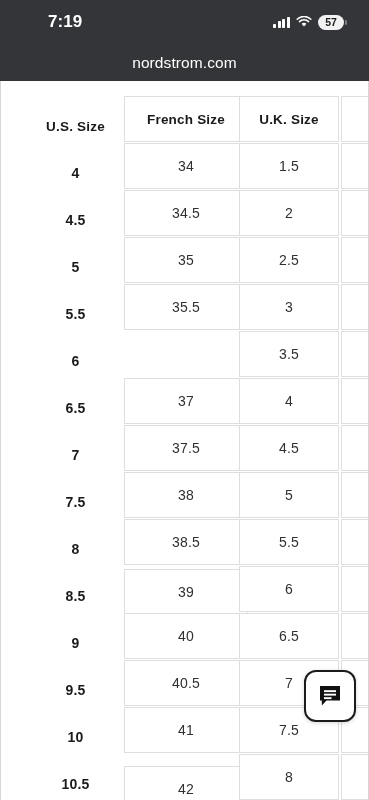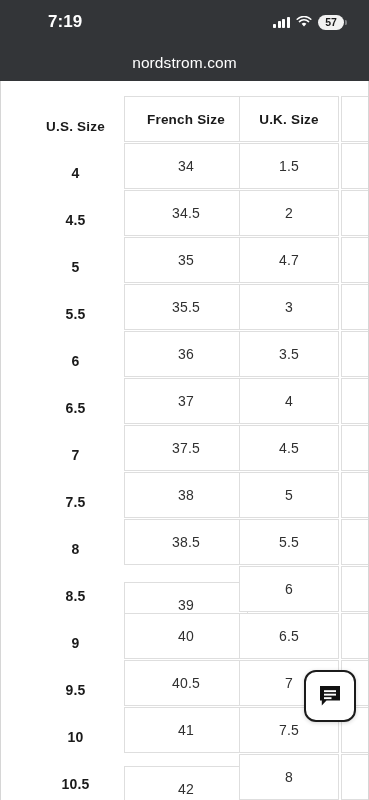--- a/index.html
+++ b/index.html
@@ -202,32 +202,31 @@
       </div>
       <div class="row" style="top: 109px;">
         <div class="cell-us" style="transform: translateY(7px);">4.5</div>
         <div class="cell-box col-fr" style="top: 0px;">34.5</div>
         <div class="cell-box col-uk" style="top: 0px;">2</div>
         <div class="cell-box col-x" style="top: 0px;"></div>
       </div>
       <div class="row" style="top: 156px;">
         <div class="cell-us" style="transform: translateY(7px);">5</div>
         <div class="cell-box col-fr" style="top: 0px;">35</div>
-        <div class="cell-box col-uk" style="top: 0px;">4.7</div>
+        <div class="cell-box col-uk" style="top: 0px;">2.5</div>
         <div class="cell-box col-x" style="top: 0px;"></div>
       </div>
       <div class="row" style="top: 203px;">
         <div class="cell-us" style="transform: translateY(7px);">5.5</div>
         <div class="cell-box col-fr" style="top: 0px;">35.5</div>
         <div class="cell-box col-uk" style="top: 0px;">3</div>
         <div class="cell-box col-x" style="top: 0px;"></div>
       </div>
       <div class="row" style="top: 250px;">
         <div class="cell-us" style="transform: translateY(7px);">6</div>
-        <div class="cell-box col-fr" style="top: 0px;">36</div>
         <div class="cell-box col-uk" style="top: 0px;">3.5</div>
         <div class="cell-box col-x" style="top: 0px;"></div>
       </div>
       <div class="row" style="top: 297px;">
         <div class="cell-us" style="transform: translateY(7px);">6.5</div>
         <div class="cell-box col-fr" style="top: 0px;">37</div>
         <div class="cell-box col-uk" style="top: 0px;">4</div>
         <div class="cell-box col-x" style="top: 0px;"></div>
       </div>
       <div class="row" style="top: 344px;">
@@ -243,21 +242,21 @@
         <div class="cell-box col-x" style="top: 0px;"></div>
       </div>
       <div class="row" style="top: 438px;">
         <div class="cell-us" style="transform: translateY(7px);">8</div>
         <div class="cell-box col-fr" style="top: 0px;">38.5</div>
         <div class="cell-box col-uk" style="top: 0px;">5.5</div>
         <div class="cell-box col-x" style="top: 0px;"></div>
       </div>
       <div class="row" style="top: 485px;">
         <div class="cell-us" style="transform: translateY(7px);">8.5</div>
-        <div class="cell-box col-fr" style="top: 16px;">39</div>
+        <div class="cell-box col-fr" style="top: 3px;">39</div>
         <div class="cell-box col-uk" style="top: 0px;">6</div>
         <div class="cell-box col-x" style="top: 0px;"></div>
       </div>
       <div class="row" style="top: 532px;">
         <div class="cell-us" style="transform: translateY(7px);">9</div>
         <div class="cell-box col-fr" style="top: 0px;">40</div>
         <div class="cell-box col-uk" style="top: 0px;">6.5</div>
         <div class="cell-box col-x" style="top: 0px;"></div>
       </div>
       <div class="row" style="top: 579px;">

